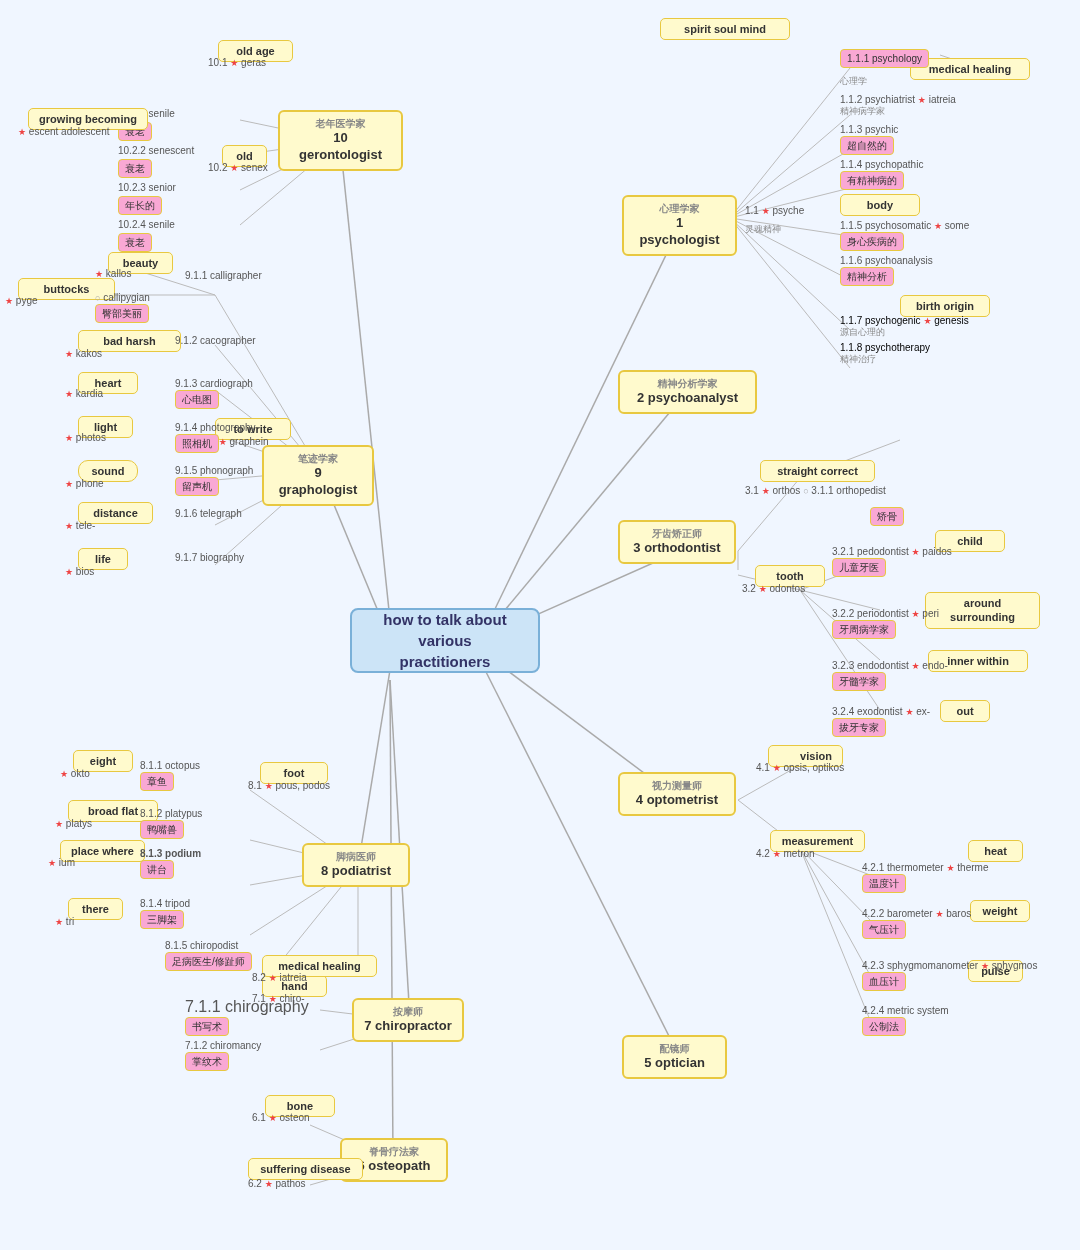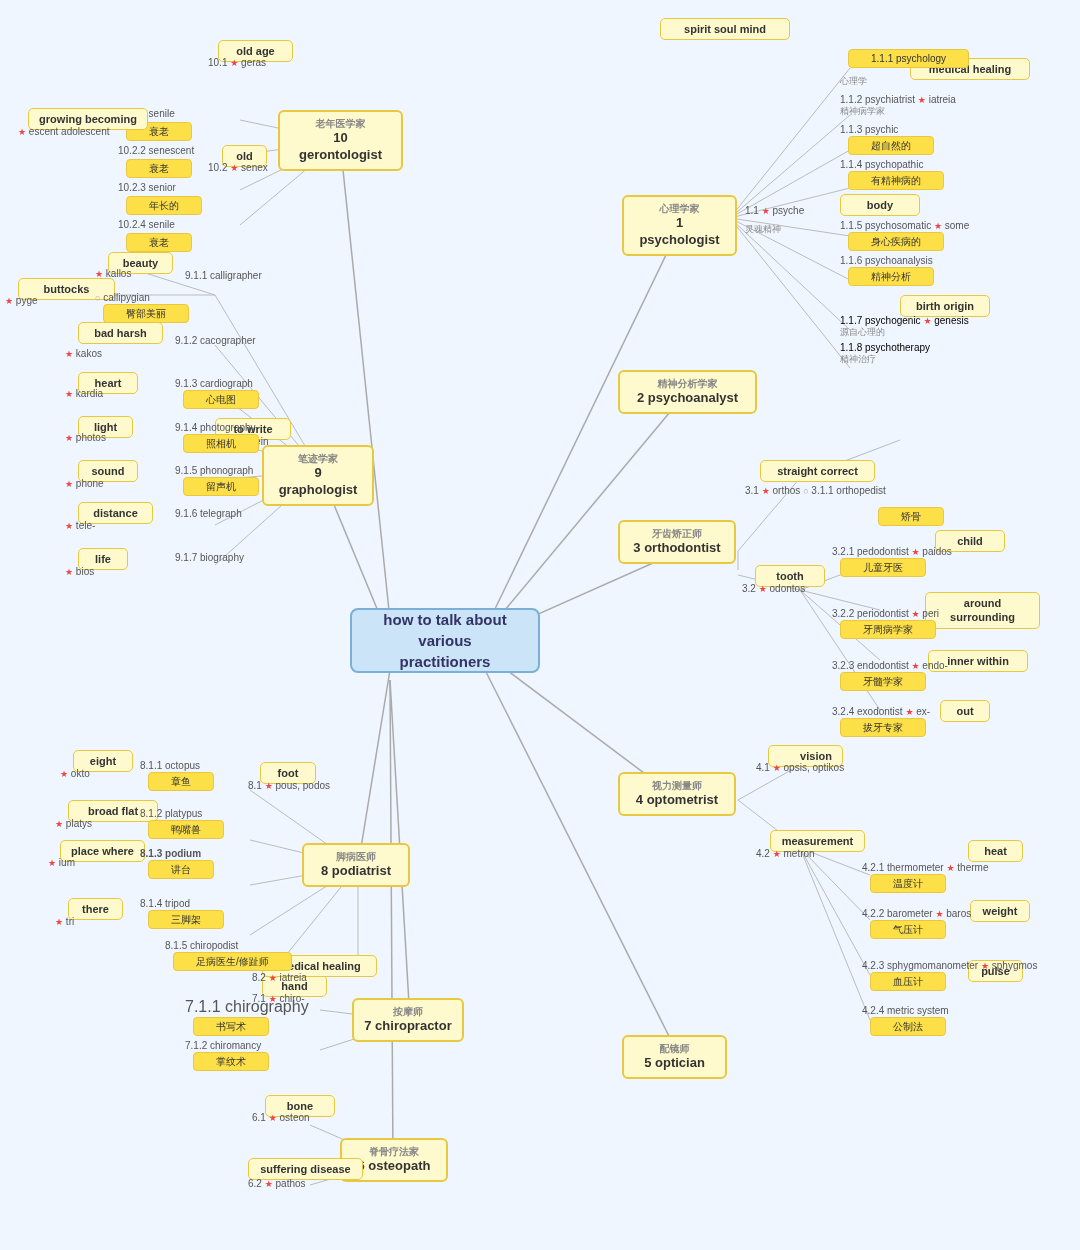--- a/index.html
+++ b/index.html
@@ -50,29 +50,28 @@
       border: 1.5px solid #e8c840;
       border-radius: 5px;
       padding: 3px 8px;
       text-align: center;
       font-size: 11px;
       font-weight: bold;
       color: #333;
       line-height: 1.3;
     }
     .box-mini {
-      background: #fde047;
+      background: #f9a8d4;
       border: 1.5px solid #e8c840;
       border-radius: 4px;
-      padding: 2px 22px;
+      padding: 2px 6px;
       font-size: 10px;
       color: #333;
       text-align: center;
       line-height: 1.3;
-      margin-left: 8px;
     }
     .star { color: #e44; font-size: 9px; }
     .circle { color: #aaa; font-size: 9px; }
   </style>
 </head>
 <body>
 
 <svg id="connections">
 
   <line x1="480" y1="640" x2="680" y2="226" stroke="#aaa" stroke-width="1.5"></line>
@@ -370,21 +369,21 @@
 <div class="node box-sub" style="left:262px; top:955px; width:115px;">medical healing</div>
 <div class="node" style="left:252px; top:972px; font-size:10px; color:#555;">
   8.2 <span class="star">★</span> iatreia
 </div>
 
 <div class="node box-main" style="left:302px; top:843px; width:108px;">
   <div style="font-size:10px; color:#888;">脚病医师</div>
   <div>8 podiatrist</div>
 </div>
 
-<div class="node box-sub" style="left:260px; top:762px; width:56px;">foot</div>
+<div class="node box-sub" style="left:260px; top:762px; width:68px;">foot</div>
 <div class="node" style="left:248px; top:780px; font-size:10px; color:#555;">
   8.1 <span class="star">★</span> pous, podos
 </div>
 
 <div class="node box-sub" style="left:73px; top:750px; width:60px;">eight</div>
 <div class="node" style="left:60px; top:768px; font-size:10px; color:#555;">
   <span class="star">★</span> okto
 </div>
 <div class="node" style="left:140px; top:760px; font-size:10px; color:#555;">
   8.1.1 octopus
@@ -454,21 +453,21 @@
 <div class="node" style="left:5px; top:295px; font-size:10px; color:#555;">
   <span class="star">★</span> pyge
 </div>
 <div class="node" style="left:95px; top:292px; font-size:10px; color:#555;">
   <span class="circle">○</span> callipygian
 </div>
 <div class="node" style="left:95px; top:304px;">
     <div class="box-mini">臀部美丽</div>
   </div>
 
-<div class="node box-sub" style="left:78px; top:322px; width:85px;">bad harsh</div>
+<div class="node box-sub" style="left:78px; top:330px; width:103px;">bad harsh</div>
 <div class="node" style="left:65px; top:348px; font-size:10px; color:#555;">
   <span class="star">★</span> kakos
 </div>
 <div class="node" style="left:175px; top:335px; font-size:10px; color:#555;">
   9.1.2 cacographer
 </div>
 
 <div class="node box-sub" style="left:78px; top:372px; width:60px;">heart</div>
 <div class="node" style="left:65px; top:388px; font-size:10px; color:#555;">
   <span class="star">★</span> kardia
@@ -484,21 +483,21 @@
 <div class="node" style="left:65px; top:432px; font-size:10px; color:#555;">
   <span class="star">★</span> photos
 </div>
 <div class="node" style="left:175px; top:422px; font-size:10px; color:#555;">
   9.1.4 photography
 </div>
 <div class="node" style="left:175px; top:434px;">
     <div class="box-mini">照相机</div>
   </div>
 
-<div class="node box-sub" style="left:78px; top:460px; width:60px;">sound</div>
+<div class="node box-sub" style="left:78px; top:460px; width:60px;border-radius:10px;">sound</div>
 <div class="node" style="left:65px; top:478px; font-size:10px; color:#555;">
   <span class="star">★</span> phone
 </div>
 <div class="node" style="left:175px; top:465px; font-size:10px; color:#555;">
   9.1.5 phonograph
 </div>
 <div class="node" style="left:175px; top:477px;">
     <div class="box-mini">留声机</div>
   </div>
 

